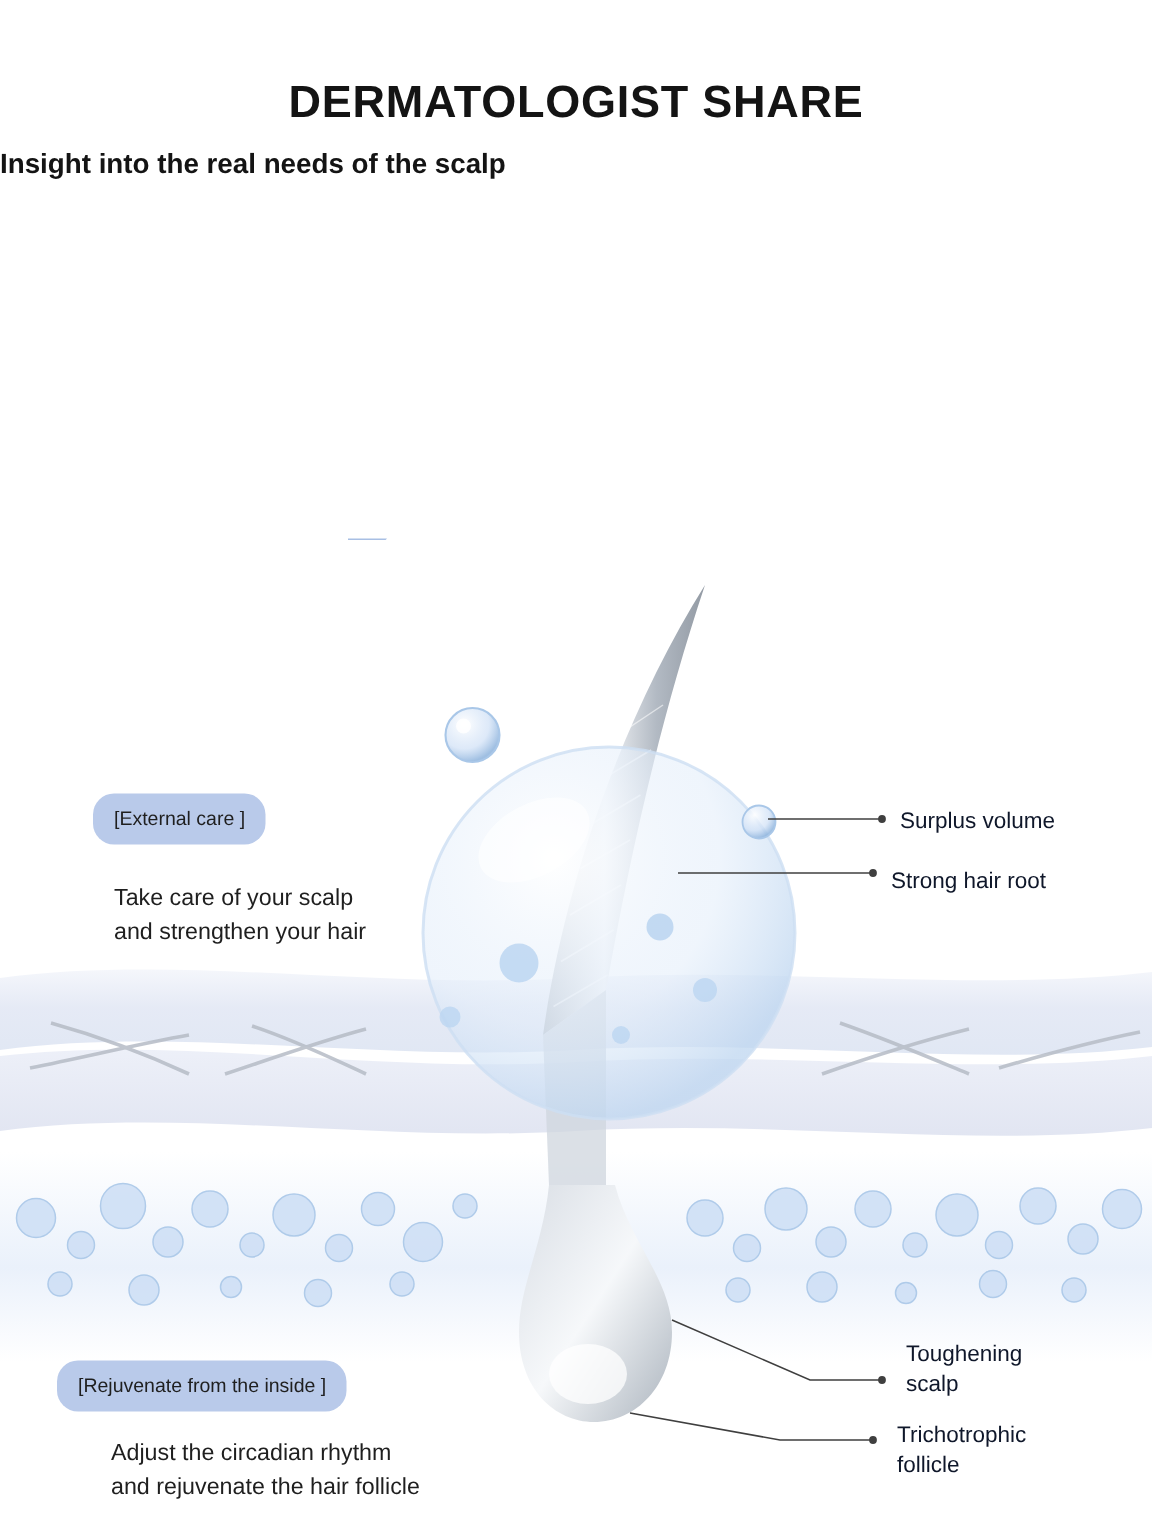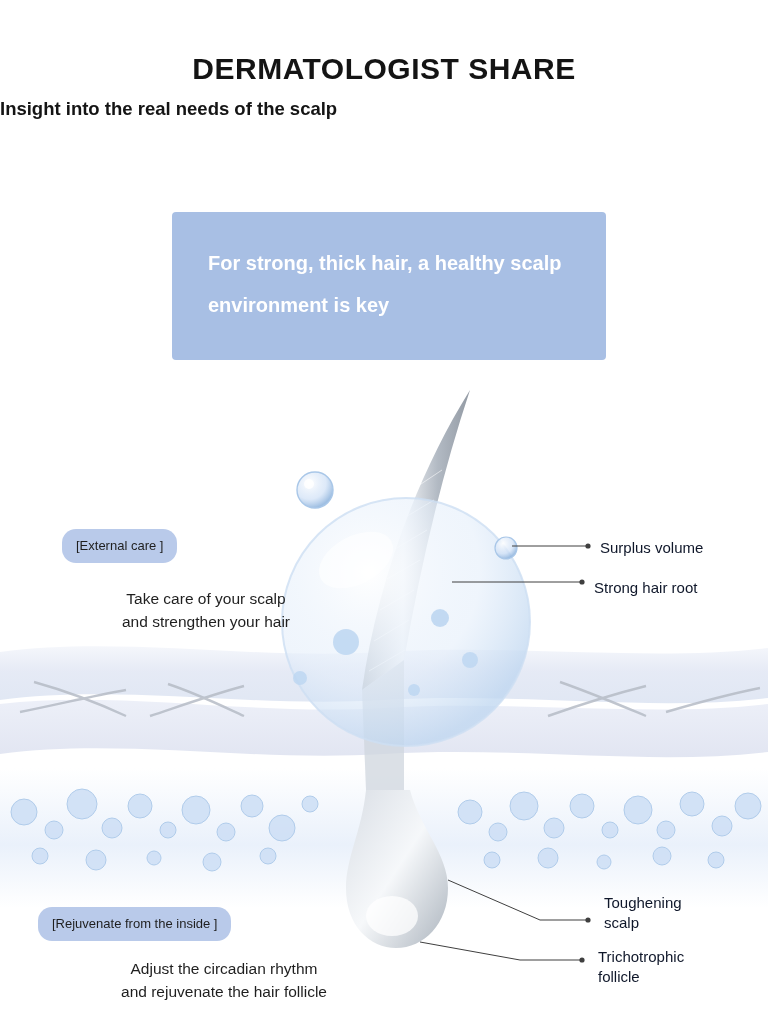--- a/index.html
+++ b/index.html
@@ -97,21 +97,20 @@
   }
   .chip-ext { left: 62px; top: 529px; }
   .chip-rej { left: 38px; top: 907px; }
 
   .para {
     position: absolute;
     font-size: 15.5px;
     line-height: 23px;
     color: #1f1f1f;
     white-space: pre-line;
-    text-align: center;
   }
   .para-ext { left: 76px; top: 587px; width: 260px; }
   .para-rej { left: 74px; top: 957px; width: 300px; }
 
   .lbl {
     position: absolute;
     font-size: 15px;
     line-height: 20px;
     color: #0f172a;
     white-space: pre-line;
@@ -122,23 +121,20 @@
   .lbl-folli   { left: 598px; top: 947px; }
 </style>
 </head>
 <body>
 
 <div class="stage">
 
   <div class="title">DERMATOLOGIST SHARE</div>
   <div class="subtitle">Insight into the real needs of the scalp</div>
 
-  <div class="bubble">
-    <div class="bubble-text">For strong, thick hair, a healthy scalp environment is key</div>
-  </div>
   <div class="bubble-tail"></div>
 
   <div class="illus">
     <svg width="768" height="664" viewBox="0 0 768 664" xmlns="http://www.w3.org/2000/svg">
       <defs>
         <linearGradient id="skinTop" x1="0" y1="0" x2="0" y2="1">
           <stop offset="0%" stop-color="#f4f6fb"></stop>
           <stop offset="45%" stop-color="#e4e9f5"></stop>
           <stop offset="100%" stop-color="#dfe6f3"></stop>
         </linearGradient>

